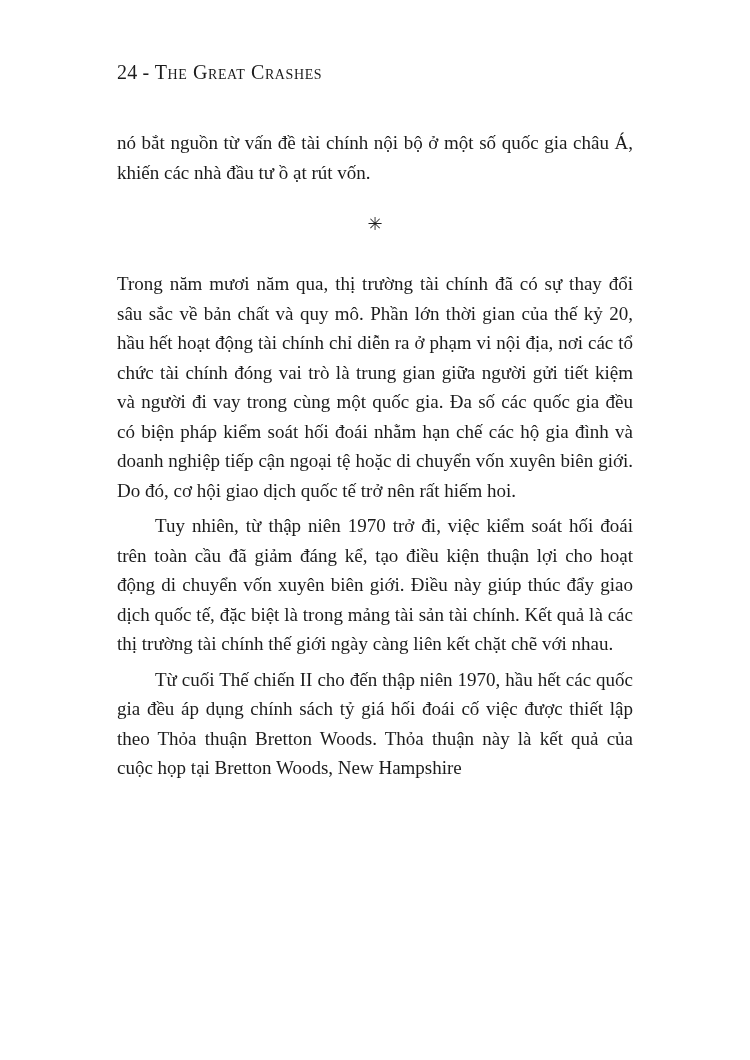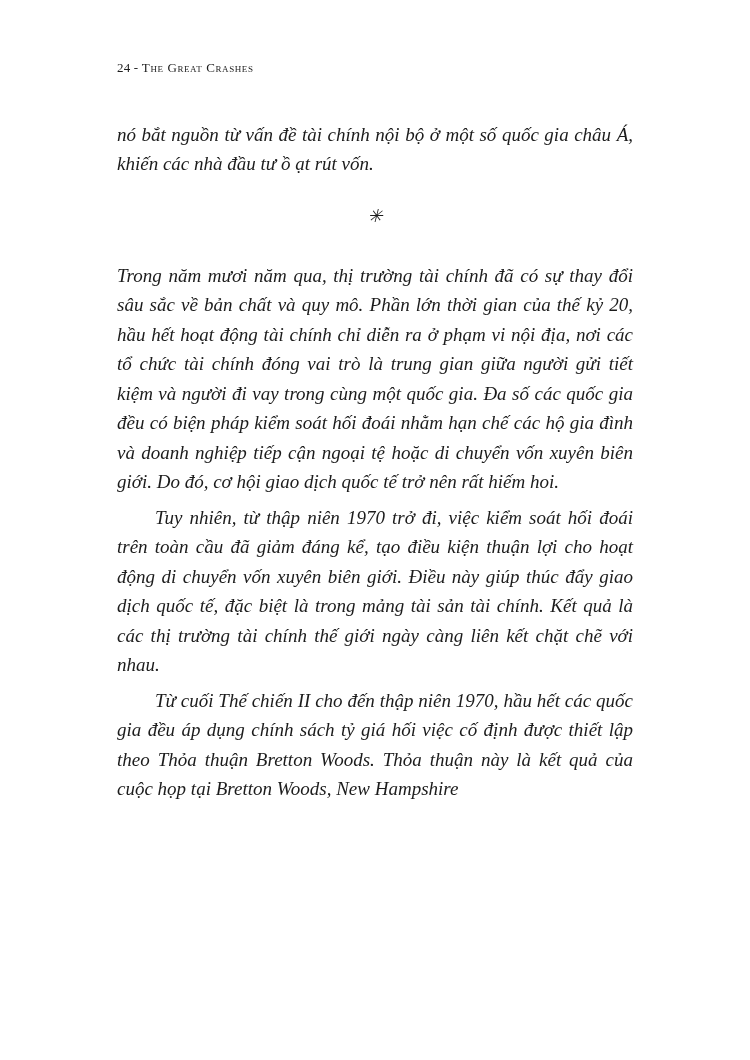--- a/index.html
+++ b/index.html
@@ -12,35 +12,34 @@
     width: 750px;
     height: 1060px;
     background: #ffffff;
     box-sizing: border-box;
     padding: 60px 117px 0 117px;
     font-family: "Liberation Serif", "DejaVu Serif", serif;
     color: #1c1c1c;
     overflow: hidden;
   }
   .page-header {
-    font-size: 13px;
+    font-size: 20px;
     line-height: 1.2;
     letter-spacing: 0.2px;
     margin-bottom: 44px;
     white-space: nowrap;
   }
   .book-title {
     font-variant: small-caps;
     letter-spacing: 0.6px;
   }
   .page-body {
     font-size: 19px;
     line-height: 29.5px;
     text-align: justify;
-    font-style: italic;
   }
   p.para {
     margin: 0 0 6px 0;
   }
   p.para.indent {
     text-indent: 38px;
   }
   .divider {
     text-align: center;
     font-size: 18px;
@@ -62,17 +61,17 @@
 
     <p class="para">nó bắt nguồn từ vấn đề tài chính nội bộ ở một số quốc gia châu Á, khiến các nhà đầu tư ồ ạt rút vốn.</p>
 
     <div class="divider">✳</div>
 
     <p class="para">Trong năm mươi năm qua, thị trường tài chính đã có sự thay đổi sâu sắc về bản chất và quy mô. Phần lớn thời gian của thế kỷ 20, hầu hết hoạt động tài chính chỉ diễn ra ở phạm vi nội địa, nơi các tổ chức tài chính đóng vai trò là trung gian giữa người gửi tiết kiệm và người đi vay trong cùng một quốc gia. Đa số các quốc gia đều có biện pháp kiểm soát hối đoái nhằm hạn chế các hộ gia đình và doanh nghiệp tiếp cận ngoại tệ hoặc di chuyển vốn xuyên biên giới. Do đó, cơ hội giao dịch quốc tế trở nên rất hiếm hoi.</p>
 
     <p class="para indent">Tuy nhiên, từ thập niên 1970 trở đi, việc kiểm soát hối đoái trên toàn cầu đã giảm đáng kể, tạo điều kiện thuận lợi cho hoạt động di chuyển vốn xuyên biên giới. Điều này giúp thúc đẩy giao dịch quốc tế, đặc biệt là trong mảng tài sản tài chính. Kết quả là các thị trường tài chính thế giới ngày càng liên kết chặt chẽ với nhau.</p>
 
 
-    <p class="para indent">Từ cuối Thế chiến II cho đến thập niên 1970, hầu hết các quốc gia đều áp dụng chính sách tỷ giá hối việc cố định được thiết lập theo Thỏa thuận Bretton Woods. Thỏa thuận này là kết quả của cuộc họp tại Bretton Woods, New Hampshire</p>
+    <p class="para indent">Từ cuối Thế chiến II cho đến thập niên 1970, hầu hết các quốc gia đều áp dụng chính sách tỷ giá hối đoái cố việc được thiết lập theo Thỏa thuận Bretton Woods. Thỏa thuận này là kết quả của cuộc họp tại Bretton Woods, New Hampshire</p>
 
   </main>
 
 </div>
 
 </body></html>

